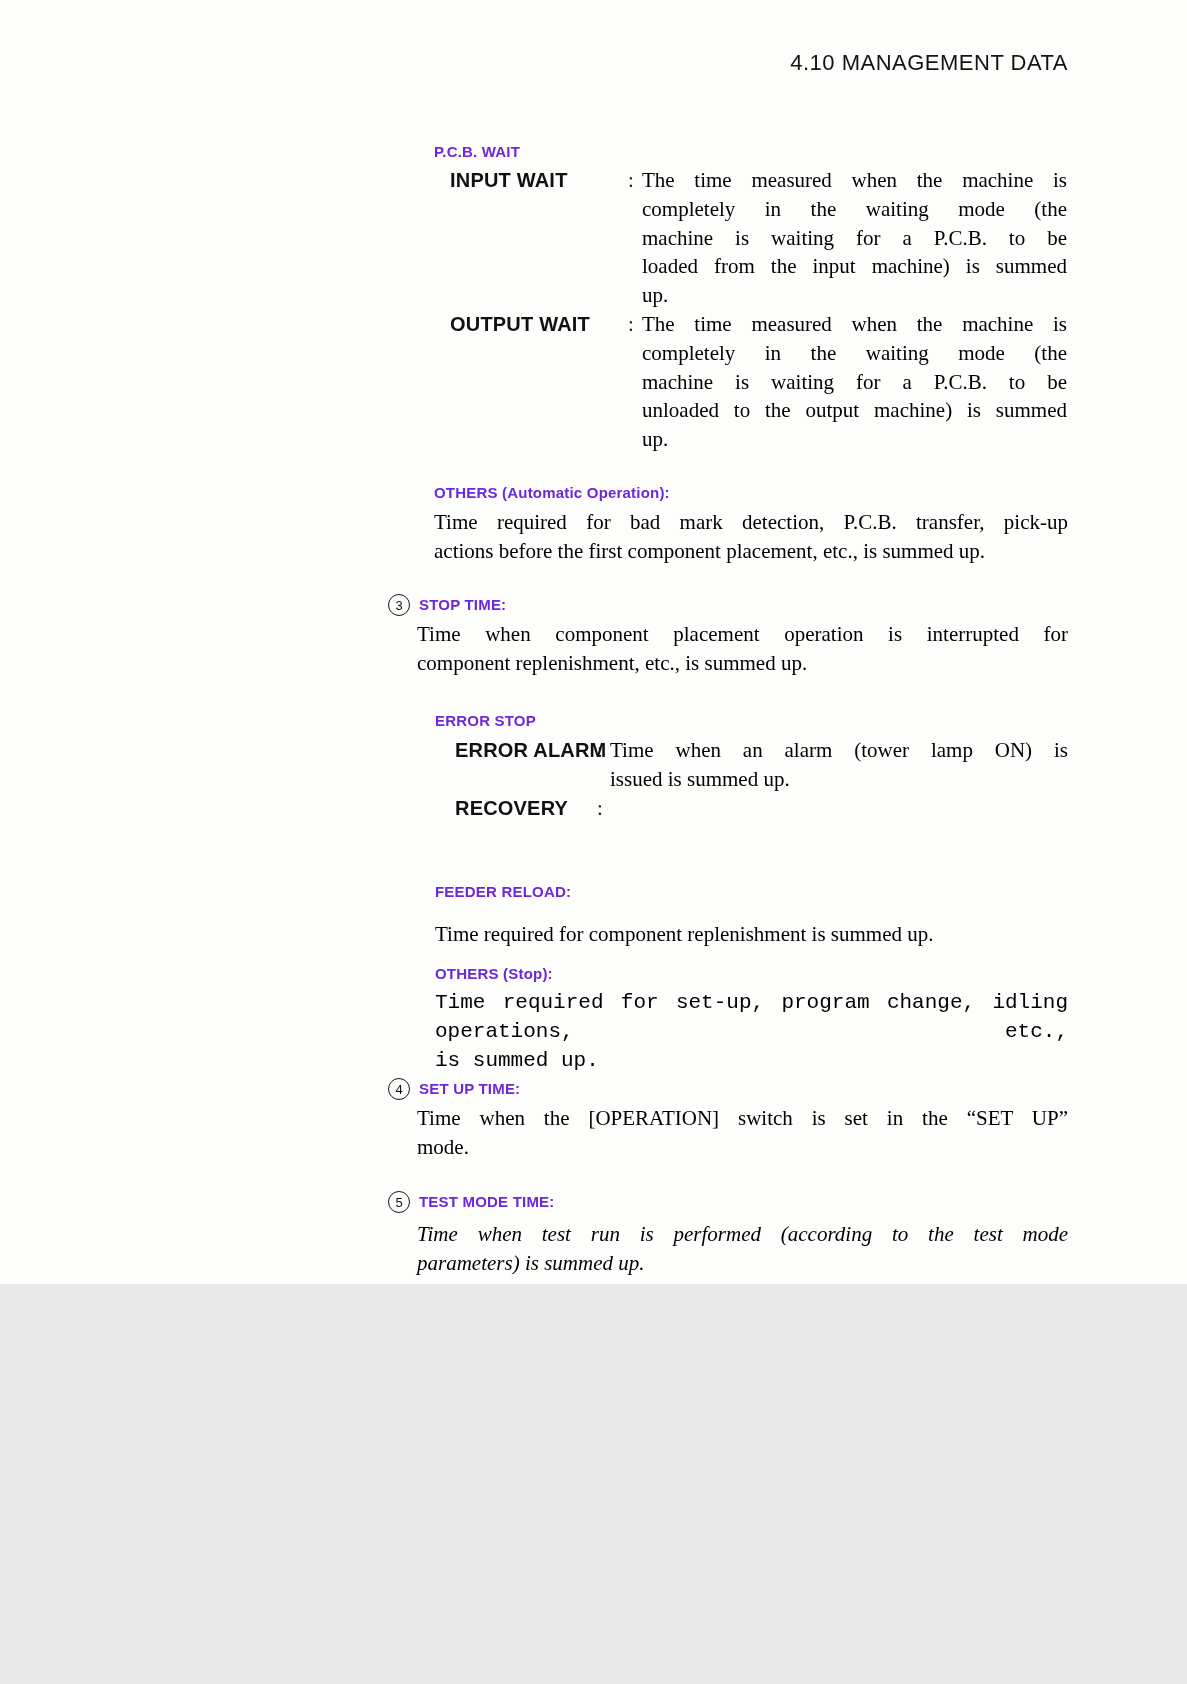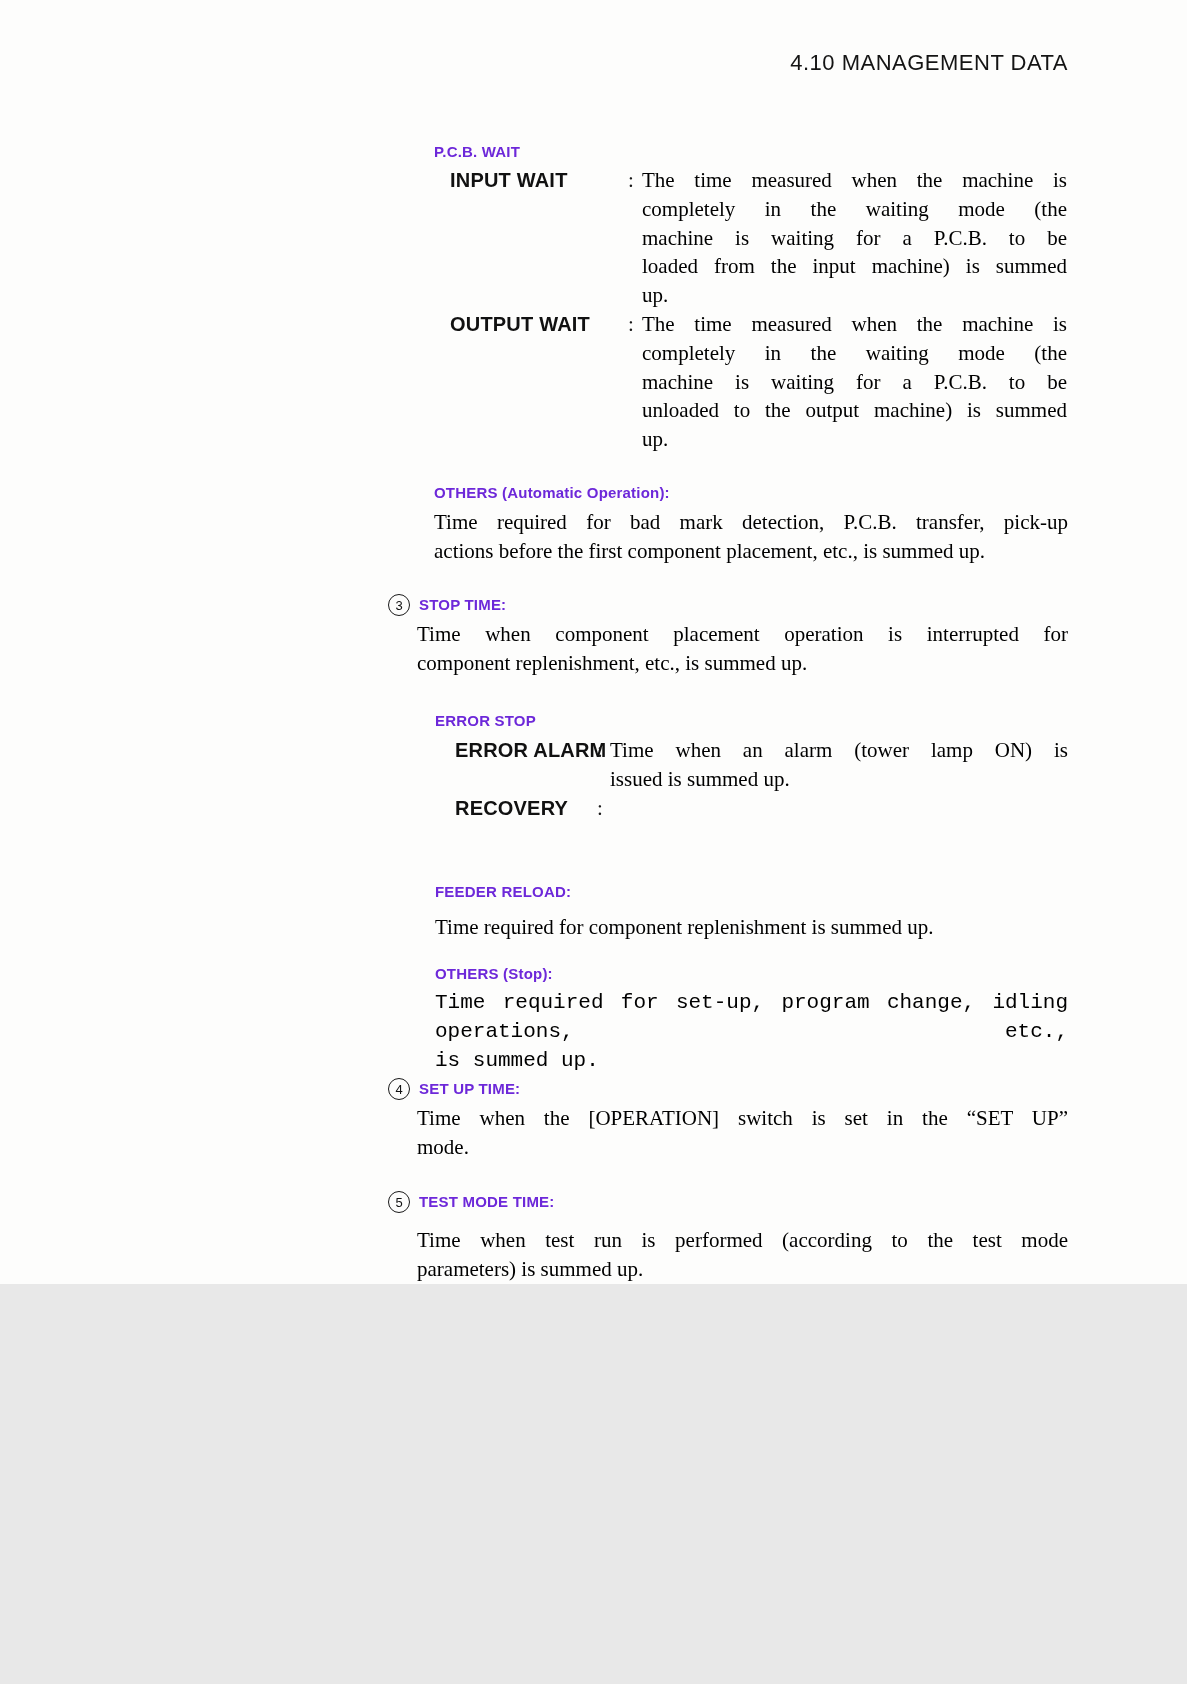--- a/index.html
+++ b/index.html
@@ -140,21 +140,21 @@
       </div>
       <div class="defrow">
         <div class="deflab" style="width:142px;">RECOVERY</div>
         <div class="defcolon" style="width:13px;">:</div>
       </div>
     </div>
   </div>
 
   <div class="sec" style="top:878px;left:435px;">
     <div class="h1">FEEDER RELOAD:</div>
-    <div style="width:633px;margin-top:7px;">
+    <div style="width:633px;margin-top:14px;">
       <div class="ln last">Time required for component replenishment is summed up.</div>
     </div>
   </div>
 
   <div class="sec" style="top:960px;left:435px;">
     <div class="h1">OTHERS (Stop):</div>
     <div style="width:633px;margin-top:1px;font-family:Liberation Mono, monospace;">
       <div class="ln">Time required for set-up, program change, idling operations, etc.,</div>
       <div class="ln last">is summed up.</div>
     </div>
@@ -169,21 +169,21 @@
       <div class="ln">Time when the [OPERATION] switch is set in the “SET UP”</div>
       <div class="ln last">mode.</div>
     </div>
   </div>
 
   <div class="sec" style="top:1188px;left:388px;">
     <div class="numrow">
       <div class="circ">5</div>
       <div class="h1">TEST MODE TIME:</div>
     </div>
-    <div class="numbody" style="width:651px;margin-top:10px;">
+    <div class="numbody" style="width:651px;margin-top:4px;font-style:italic;">
       <div class="ln">Time when test run is performed (according to the test mode</div>
       <div class="ln last">parameters) is summed up.</div>
     </div>
   </div>
 
   <div class="foot-left">
     <span class="doc-number">9803-001</span>
     <span class="doc-code">ACP01EOP4-53</span>
   </div>
   <div class="foot-right">4 — 53</div>

